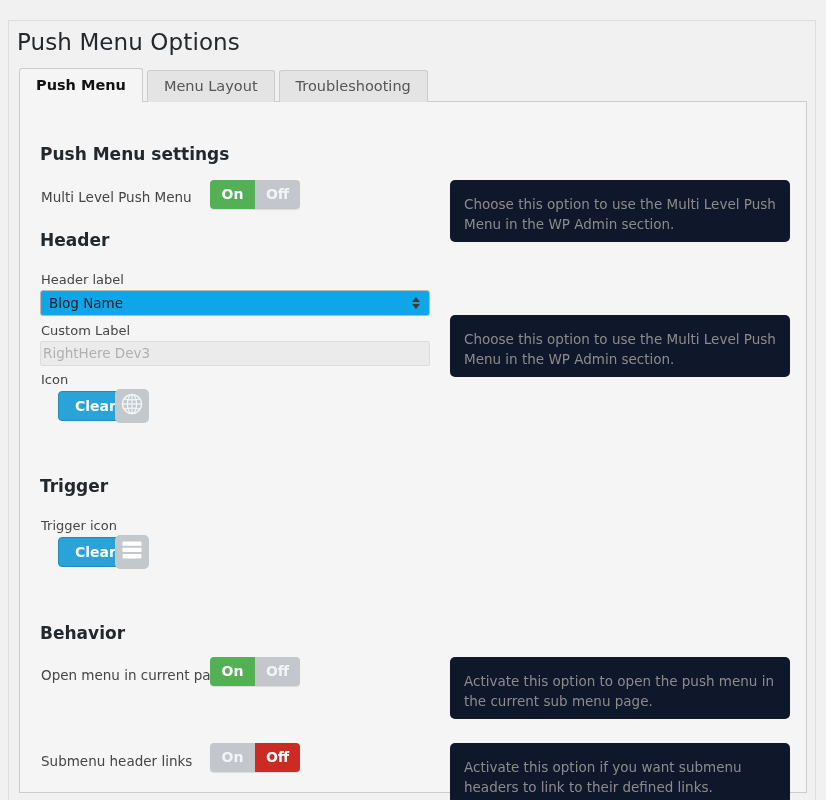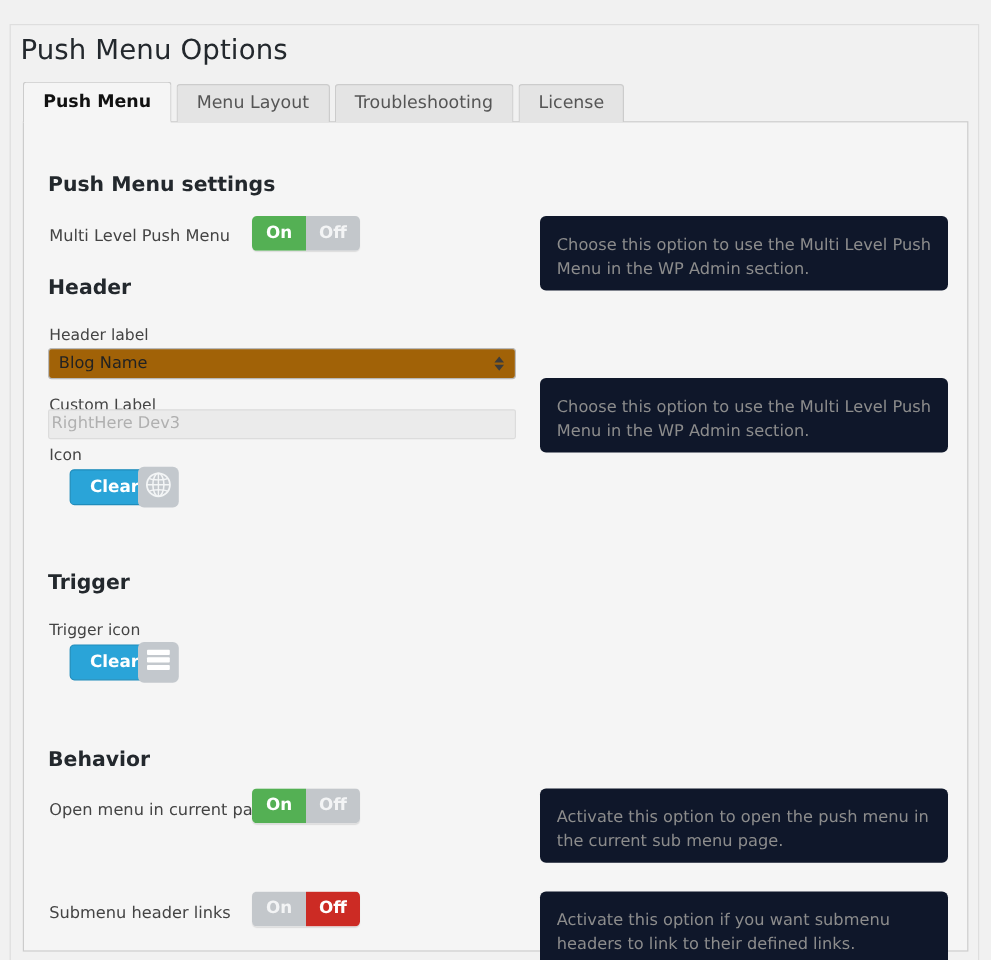--- a/index.html
+++ b/index.html
@@ -149,21 +149,21 @@
     user-select: none;
   }
   .toggle .seg.on-active  { background: #54b054; }
   .toggle .seg.off-active { background: #cc2b24; }
   .toggle .seg.inactive   { color: #f3f4f5; }
 
   
   .select-box {
     position: absolute;
     height: 26px;
-    background: #a16207;
+    background: #0ea5e9;
     border: 1px solid #b9b9b9;
     border-radius: 3px;
     box-sizing: border-box;
     font-size: 13.5px;
     color: #222;
     line-height: 24px;
     padding-left: 8px;
     cursor: pointer;
   }
   .select-arrows {
@@ -258,23 +258,20 @@
     <div class="tab-strip">
       <div class="tab active">
         <span>Push Menu</span>
       </div>
       <div class="tab">
         <span>Menu Layout</span>
       </div>
       <div class="tab">
         <span>Troubleshooting</span>
       </div>
-      <div class="tab">
-        <span>License</span>
-      </div>
     </div>
 
     <div class="panel">
       <div class="panel-inner">
 
         <div class="section-head" style="left:20px; top:42px;">Push Menu settings</div>
 
         <div class="field-label" style="left:21px; top:87px;text-align:center;">Multi Level Push Menu</div>
 
         <div class="toggle" style="left:190px; top:78px;">
@@ -289,21 +286,21 @@
         <div class="small-label" style="left:21px; top:170px;">Header label</div>
 
         <div class="select-box" style="left:20px; top:188px; width:390px;">
           <span>Blog Name</span>
           <span class="select-arrows">
             <span class="up"></span>
             <span class="dn"></span>
           </span>
         </div>
 
-        <div class="small-label" style="left:21px; top:221px;margin-top:8px;">Custom Label</div>
+        <div class="small-label" style="left:21px; top:221px;">Custom Label</div>
 
         <div class="input-disabled" style="left:20px; top:239px; width:390px;">RightHere Dev3</div>
 
         <div class="small-label" style="left:21px; top:270px;">Icon</div>
 
         <div class="clear-btn" style="left:38px; top:289px;">Clear</div>
 
         <div class="icon-box" style="left:95px; top:287px;">
           <span>
             <svg width="24" height="24" viewBox="0 0 24 24" aria-hidden="true">

